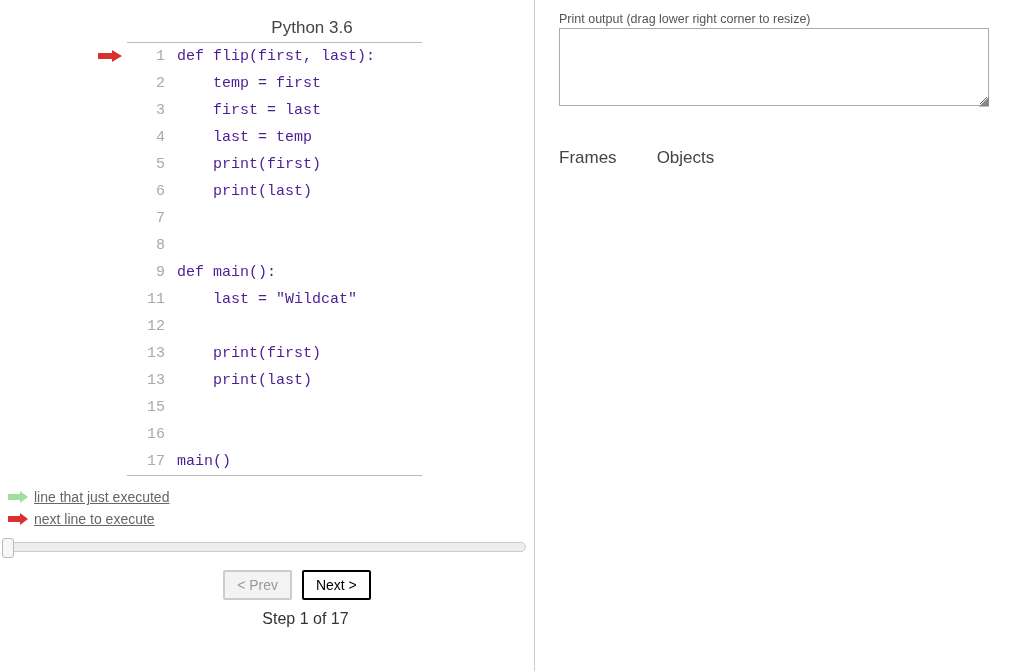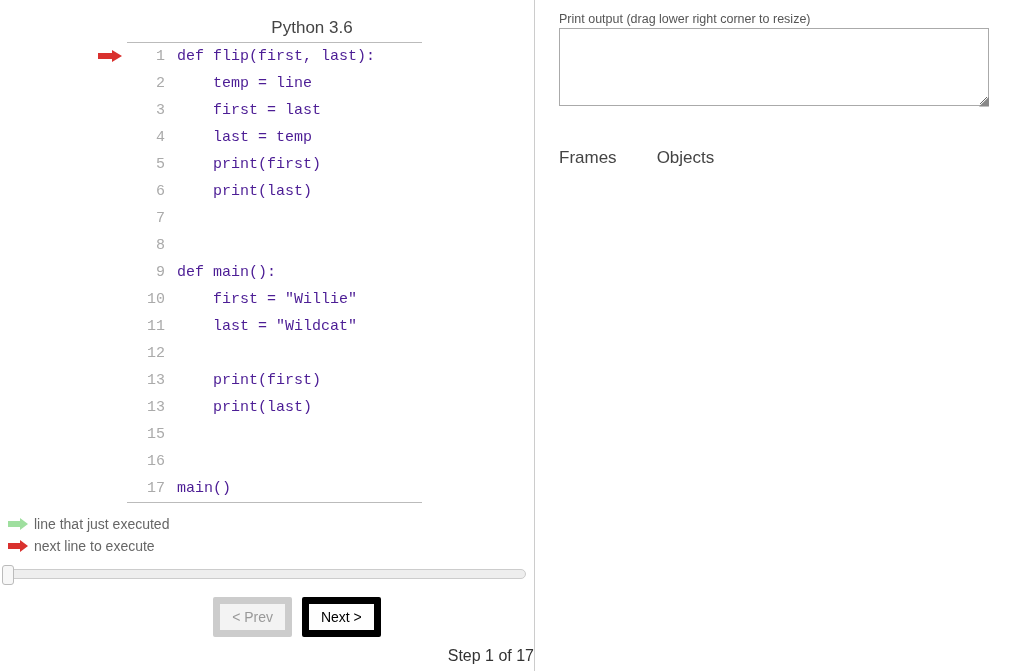--- a/index.html
+++ b/index.html
@@ -66,20 +66,21 @@
   .code-text {
     font-family: Menlo, Consolas, "Courier New", monospace;
     font-size: 15px;
     color: #4c1d95;
     white-space: pre;
   }
   .legend {
     margin: 10px 0 0 8px;
     font-size: 14px;
     color: #666;
+    text-decoration: underline;
   }
   .legend-row {
     display: flex;
     align-items: center;
     gap: 6px;
     height: 22px;
   }
   .slider-wrap {
     margin: 12px 0 0 0;
     padding: 0 8px 0 0;
@@ -104,34 +105,34 @@
     border-radius: 3px;
   }
   .controls {
     text-align: center;
     margin-top: 18px;
     padding-left: 60px;
   }
   .btn {
     font-size: 14px;
     padding: 5px 12px;
-    border: 7px solid #000000;
+    border: 2px solid #000000;
     background: #fefefe;
     cursor: pointer;
     border-radius: 2px;
     margin: 0 3px;
   }
   .btn[disabled] {
     color: #999;
     border-color: #ccc;
     background: #f3f3f3;
     cursor: default;
   }
   .step-text {
-    text-align: right;
+    text-align: center;
     margin-top: 10px;
     font-size: 16px;
     color: #333;
     padding-left: 60px;
     margin-left: 17px;
   }
   .output-label {
     font-size: 12.5px;
     color: #555;
     margin-bottom: 2px;
@@ -173,21 +174,21 @@
     <div class="code-block" id="code-block">
         <div class="code-row">
           <span class="arrow-cell"><svg width="24" height="12">
               <polygon points="0,3 14,3 14,0 24,6 14,12 14,9 0,9" fill="#d9312e"></polygon>
             </svg></span>
           <span class="lineno">1</span>
           <span class="code-text">def flip(first, last):</span>
         </div>
         <div class="code-row">
           <span class="lineno">2</span>
-          <span class="code-text">    temp = line</span>
+          <span class="code-text">    temp = first</span>
         </div>
         <div class="code-row">
           <span class="lineno">3</span>
           <span class="code-text">    first = last</span>
         </div>
         <div class="code-row">
           <span class="lineno">4</span>
           <span class="code-text">    last = temp</span>
         </div>
         <div class="code-row">
@@ -202,24 +203,20 @@
           <span class="lineno">7</span>
           <span class="code-text"></span>
         </div>
         <div class="code-row">
           <span class="lineno">8</span>
           <span class="code-text"></span>
         </div>
         <div class="code-row">
           <span class="lineno">9</span>
           <span class="code-text">def main():</span>
-        </div>
-        <div class="code-row">
-          <span class="lineno">10</span>
-          <span class="code-text">    first = "Willie"</span>
         </div>
         <div class="code-row">
           <span class="lineno">11</span>
           <span class="code-text">    last = "Wildcat"</span>
         </div>
         <div class="code-row">
           <span class="lineno">12</span>
         </div>
         <div class="code-row">
           <span class="lineno">13</span>

